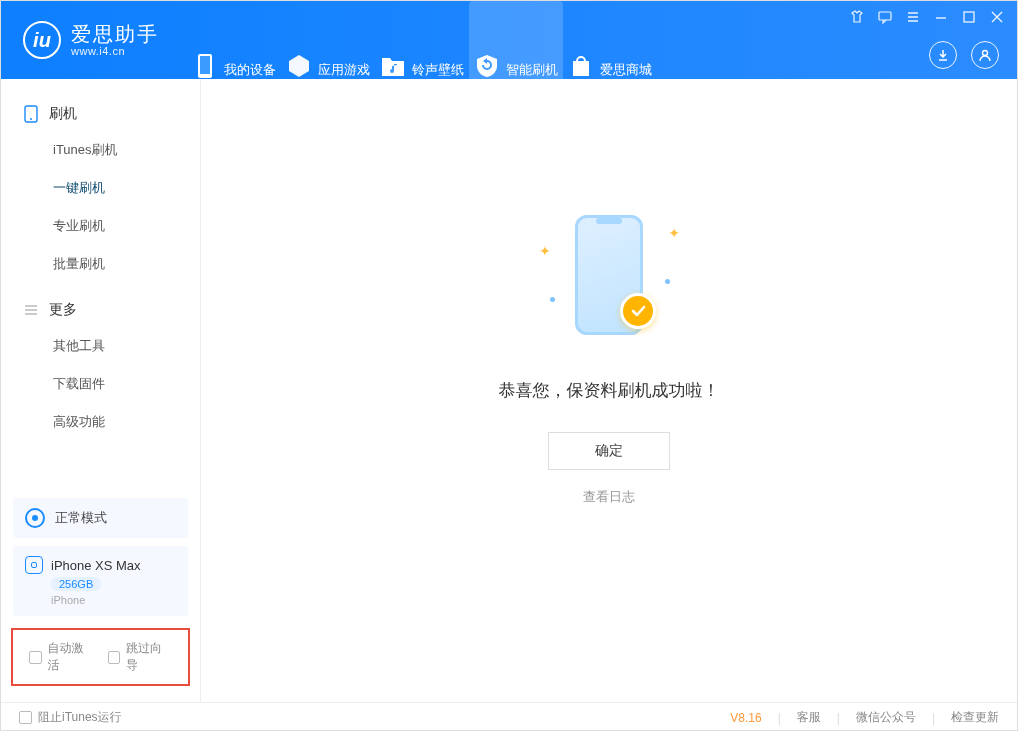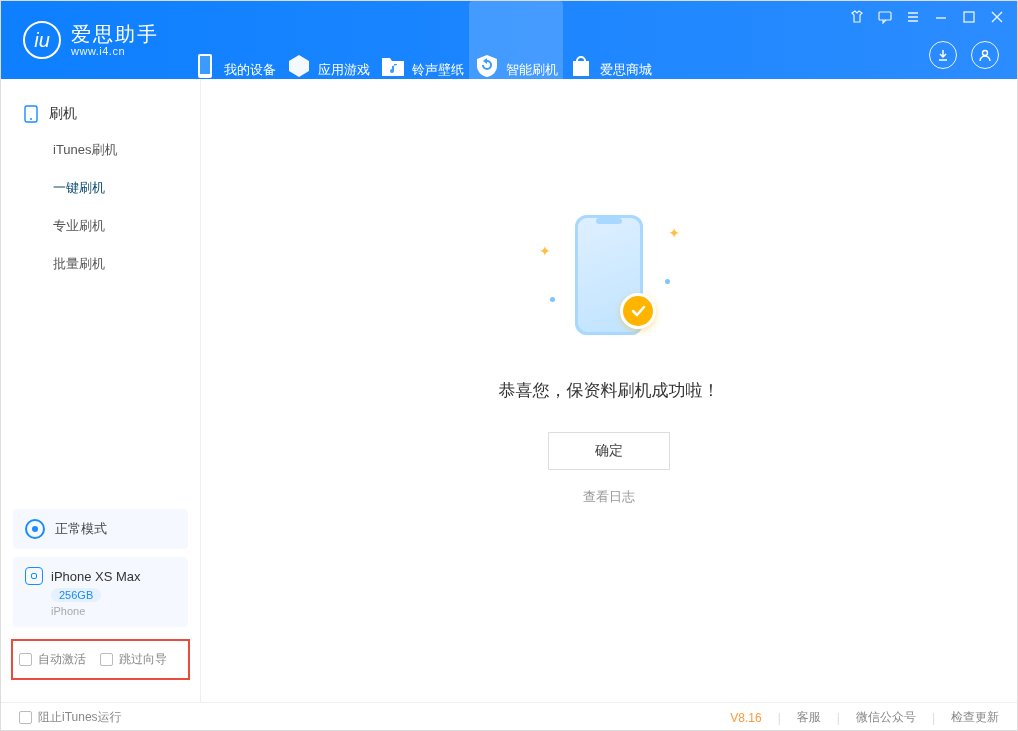--- a/index.html
+++ b/index.html
@@ -1,21 +1,21 @@
 <!DOCTYPE html>
 <html><head>
 <meta charset="utf-8">
 <style>
 * { margin: 0; padding: 0; box-sizing: border-box; font-family: "Microsoft YaHei", Arial, sans-serif; }
 body { background: #fff; width: 1018px; height: 731px; overflow: hidden; border: 1px solid #ddd; }
 
 
 .header { height: 78px; background: linear-gradient(to right, #0d7fff, #2b8cff); display: flex; align-items: center; color: #fff; position: relative; }
 .logo-box { display: flex; align-items: center; padding: 0 18px 0 22px; }
-.logo-circle { width: 38px; height: 38px; border: 2px solid #fff; border-radius: 50%; display: flex; align-items: center; justify-content: center; font-size: 20px; font-weight: normal; font-style: italic; margin-right: 10px; }
+.logo-circle { width: 38px; height: 38px; border: 2px solid #fff; border-radius: 50%; display: flex; align-items: center; justify-content: center; font-size: 20px; font-weight: bold; font-style: italic; margin-right: 10px; }
 .logo-text { display: flex; flex-direction: column; }
 .logo-title { font-size: 20px; font-weight: 500; letter-spacing: 2px; line-height: 1.1; }
 .logo-sub { font-size: 11px; opacity: .9; letter-spacing: .5px; }
 
 .tabs { display: flex; height: 100%; margin-left: 10px; }
 .tab { width: 94px; display: flex; flex-direction: row; align-items: flex-end; justify-content: center; font-size: 13px; cursor: pointer; gap: 6px; }
 .tab.active { background: rgba(255,255,255,.18); border-radius: 4px 4px 0 0; }
 .tab-ico { width: 26px; height: 26px; display: flex; align-items: center; justify-content: center; }
 
 .titlebar { position: absolute; top: 8px; right: 12px; display: flex; gap: 12px; align-items: center; }
@@ -40,21 +40,21 @@
 .mode-label { font-size: 13px; color: #444; }
 
 .device-box { flex-wrap: wrap; gap: 3px; }
 .dev-row1 { display: flex; align-items: center; gap: 8px; width: 100%; }
 .dev-ico { width: 18px; height: 18px; border: 1.5px solid #1a8cff; border-radius: 4px; display: flex; align-items: center; justify-content: center; }
 .dev-ico .d { width: 6px; height: 6px; border: 1px solid #1a8cff; border-radius: 2px; }
 .dev-name { font-size: 13px; color: #333; font-weight: 500; }
 .dev-cap { font-size: 11px; color: #1a8cff; background: #e5f1ff; border-radius: 10px; padding: 1px 8px; margin-left: 26px; }
 .dev-type { font-size: 11px; color: #aaa; margin-left: 26px; width: 100%; }
 
-.opts { border: 2px solid #e74c3c; margin: 4px 10px 22px; padding: 10px 6px; display: flex; gap: 14px; }
+.opts { border: 2px solid #e74c3c; margin: 4px 10px 16px; padding: 10px 16px; display: flex; gap: 14px; }
 .chk { display: flex; align-items: center; gap: 6px; font-size: 12px; color: #888; cursor: pointer; }
 .chk-box { width: 13px; height: 13px; border: 1px solid #bbb; border-radius: 2px; }
 
 .content { flex: 1; display: flex; flex-direction: column; align-items: center; justify-content: center; padding-bottom: 60px; }
 .phone-ill { position: relative; width: 170px; height: 140px; margin-bottom: 24px; }
 .phone { position: absolute; left: 50%; top: 0; transform: translateX(-50%); width: 68px; height: 120px; border-radius: 12px; background: linear-gradient(160deg, #dff0ff, #bfe3ff); box-shadow: inset 0 0 0 3px #a8d8ff; }
 .phone .notch { position: absolute; top: 3px; left: 50%; transform: translateX(-50%); width: 26px; height: 6px; background: #a8d8ff; border-radius: 3px; }
 .sparkle { position: absolute; color: #ffbf3f; font-size: 14px; }
 .sparkle.s1 { left: 15px; top: 28px; }
 .sparkle.s2 { right: 14px; top: 10px; }
@@ -192,20 +192,33 @@
               <rect x="1" y="1" width="12" height="16" rx="2" fill="none" stroke="#1a8cff" stroke-width="1.4"></rect>
               <circle cx="7" cy="14" r="1" fill="#1a8cff"></circle>
             </svg>
           </span>
         <span>刷机</span>
       </div>
       <div class="side-item">iTunes刷机</div>
       <div class="side-item active">一键刷机</div>
       <div class="side-item">专业刷机</div>
       <div class="side-item">批量刷机</div>
+    </div>
+    <div class="side-section">
+      <div class="side-head">
+        <span class="ico" style="color:#bbb">
+            <svg width="14" height="12" viewBox="0 0 14 12">
+              <path d="M1 2 L13 2 M1 6 L13 6 M1 10 L13 10" stroke="#bbb" stroke-width="1.5"></path>
+            </svg>
+          </span>
+        <span>更多</span>
+      </div>
+      <div class="side-item">其他工具</div>
+      <div class="side-item">下载固件</div>
+      <div class="side-item">高级功能</div>
     </div>
 
     <div class="mode-box">
       <div class="mode-ico">
           <div class="dot"></div>
         </div>
       <div class="mode-label">正常模式</div>
     </div>
 
     <div class="device-box">

